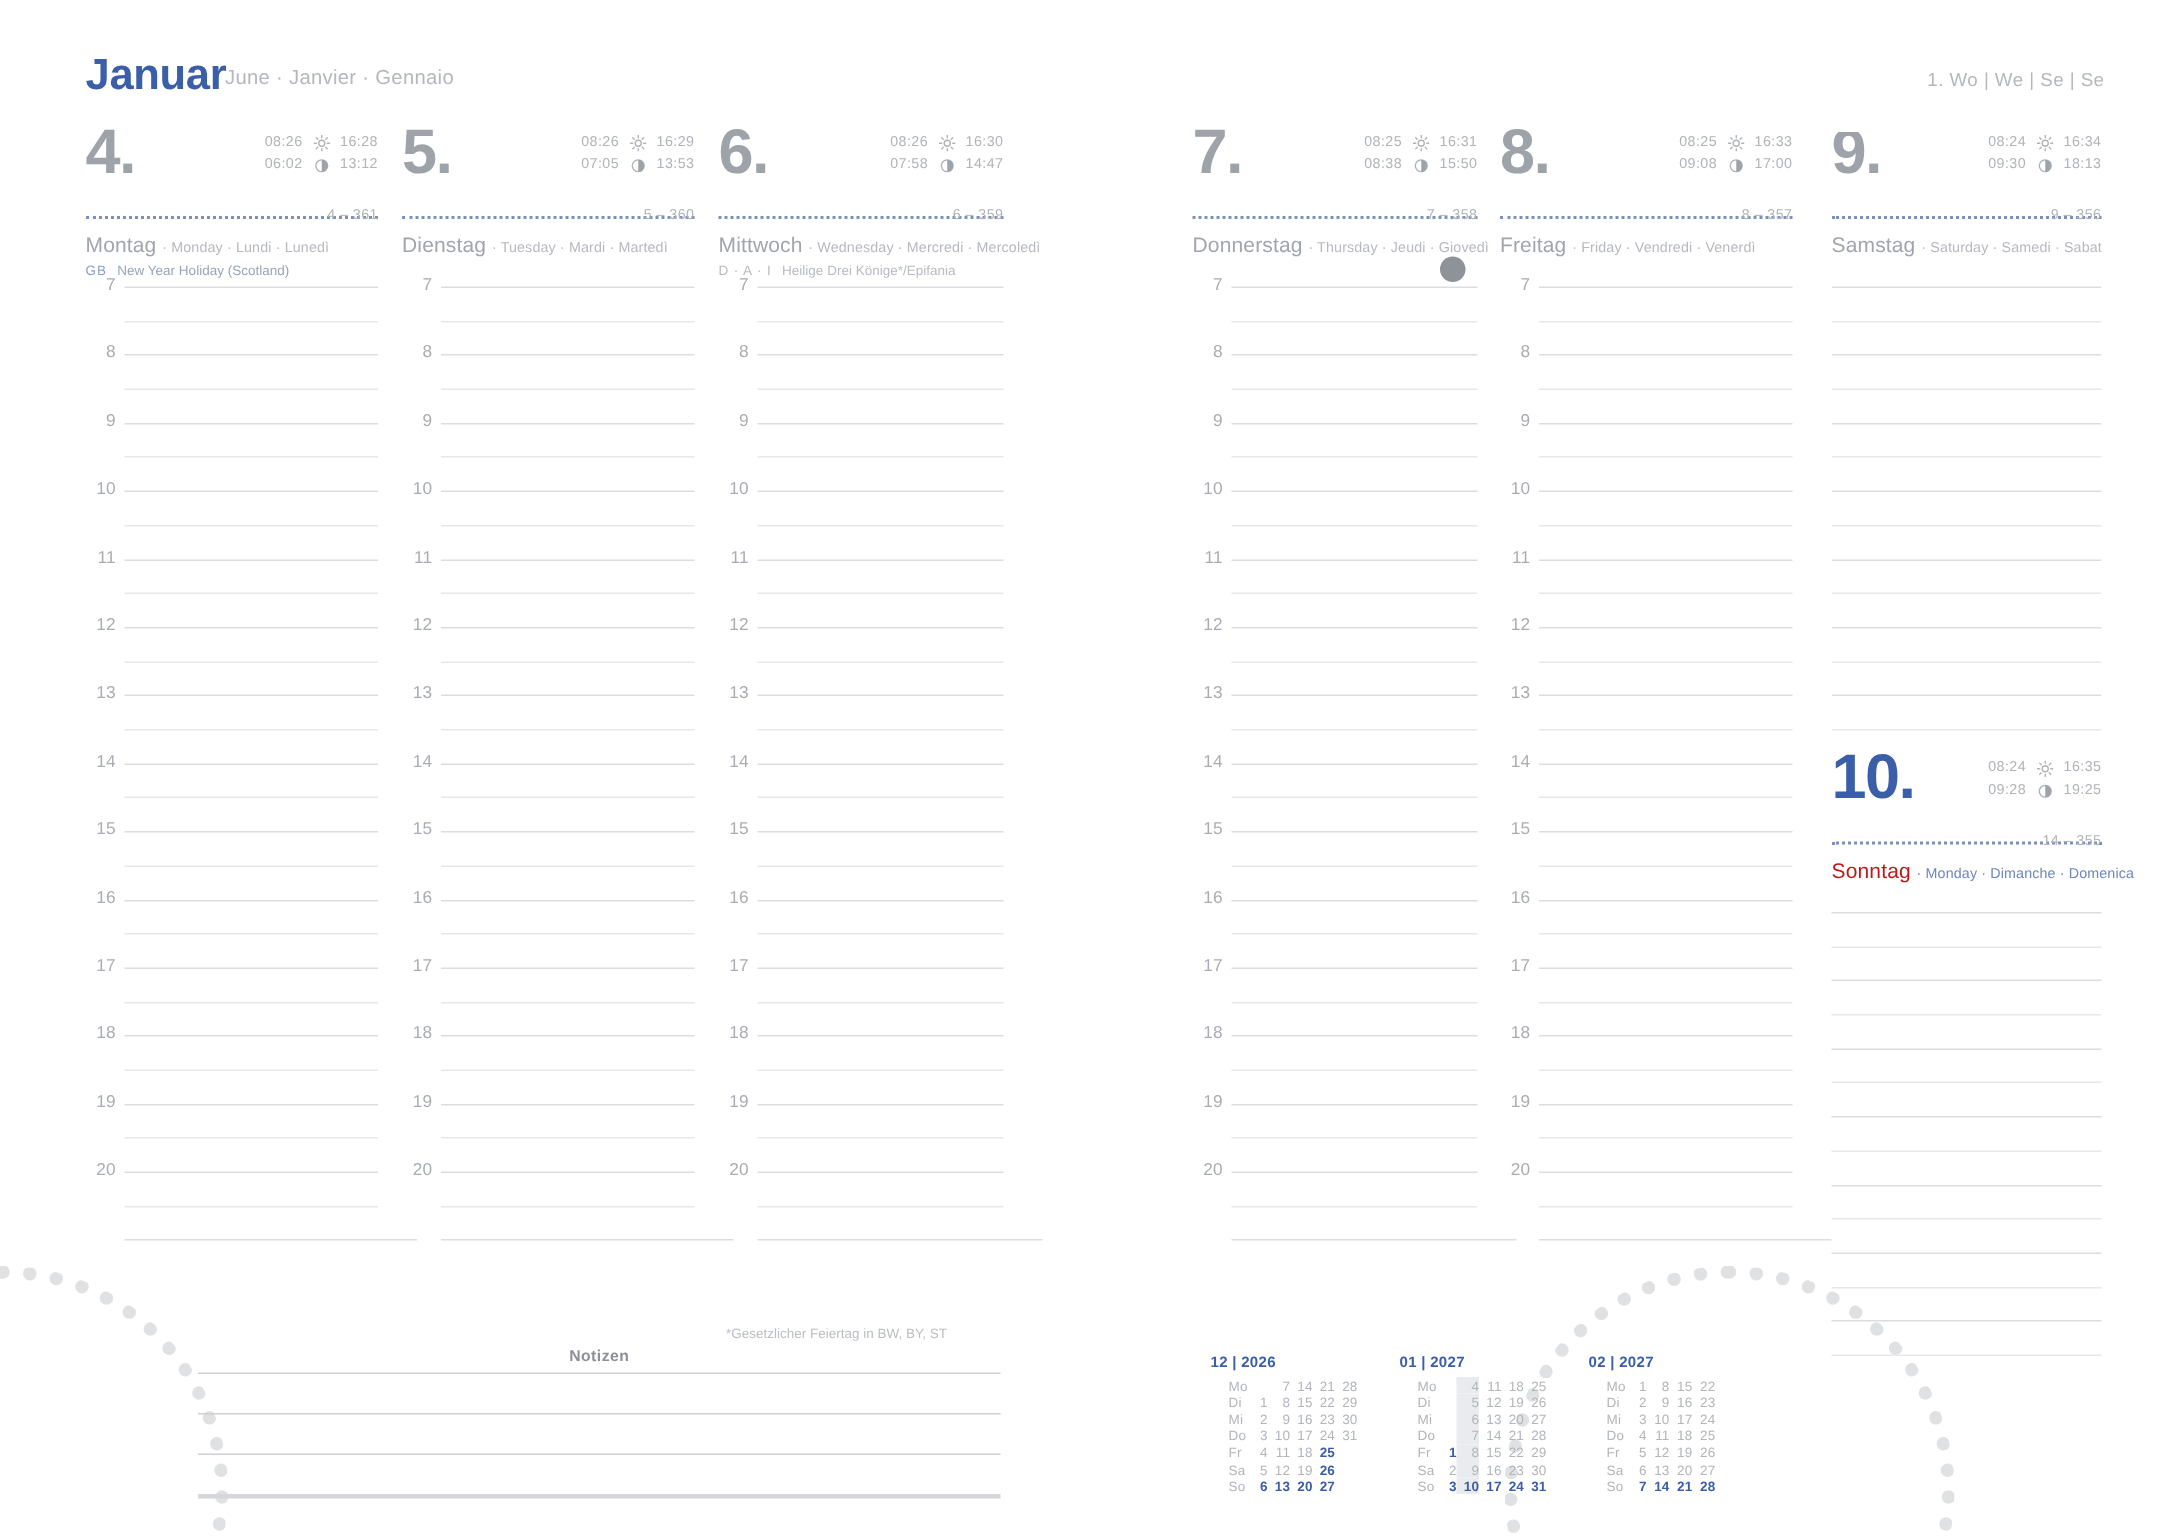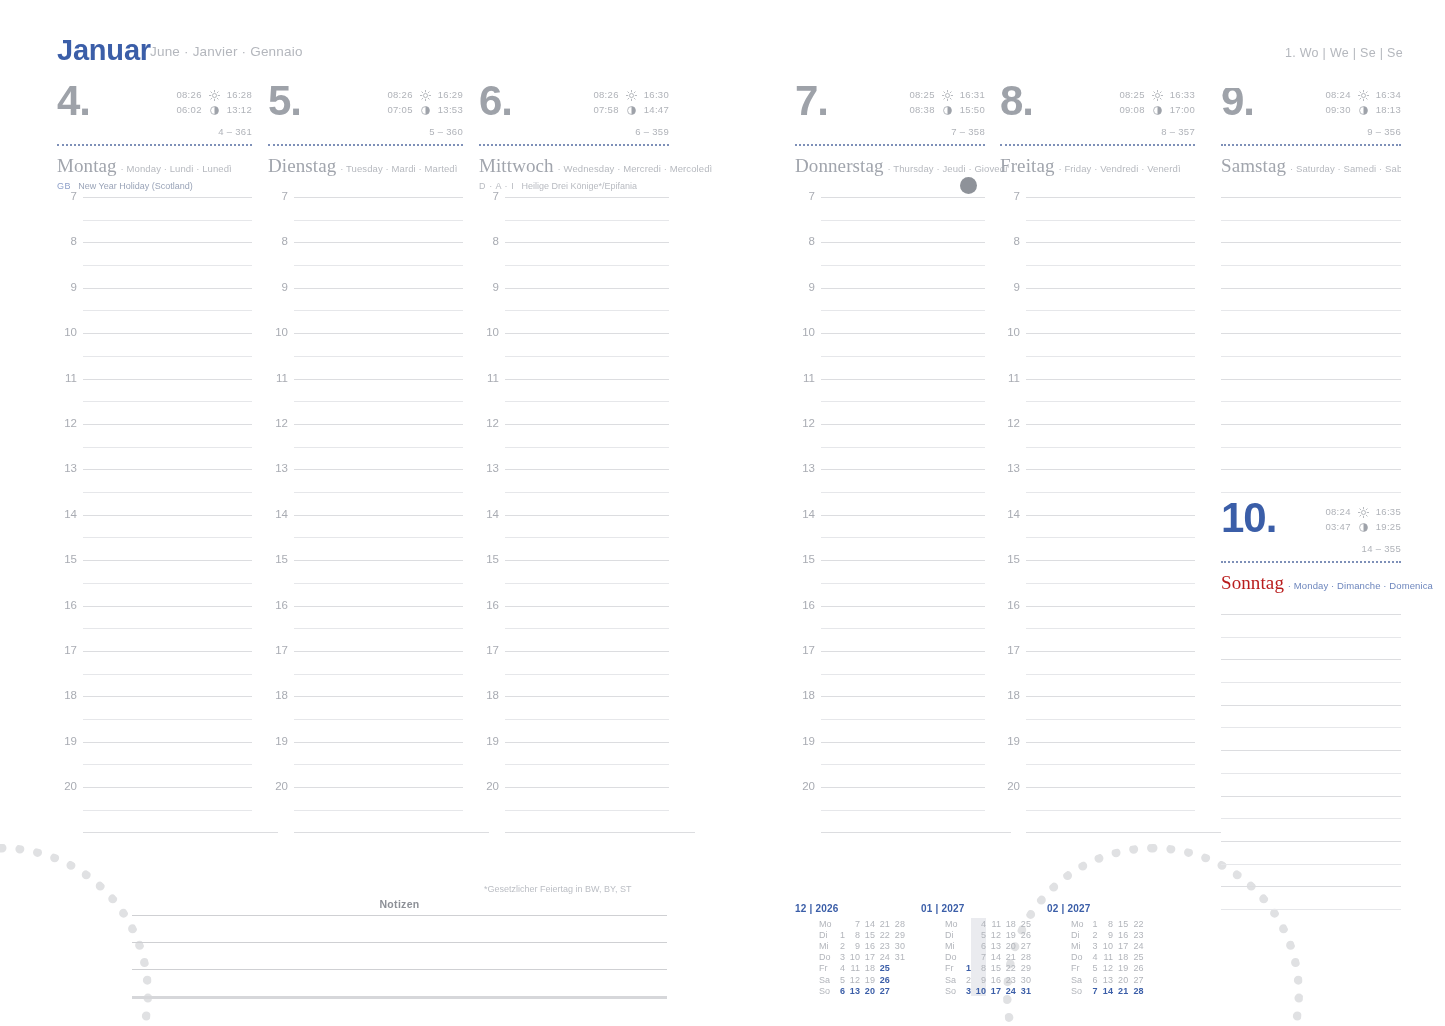--- a/index.html
+++ b/index.html
@@ -64,37 +64,37 @@
   .daynum.sunday { color: #3b5ea8; }
   .astro {
     position: absolute; right: 0; top: 0;
     text-align: right;
     font-size: 9.5px; color: #b0b3b9;
     line-height: 1.55;
     white-space: nowrap;
   }
   .astro .row { display: flex; justify-content: flex-end; gap: 7px; align-items: center; }
   .astro .t { letter-spacing: 0.3px; }
-  .astro .doy { margin-top: 8px; letter-spacing: 0.3px; }
+  .astro .doy { margin-top: 20px; letter-spacing: 0.3px; }
 
   .sun-ico, .moon-ico { display: inline-block; width: 11px; height: 11px; position: relative; }
   .sun-ico svg, .moon-ico svg { display: block; }
 
   .divider {
     border-top: 2px dotted #7e90b8;
     height: 0;
     margin-top: 2px;
   }
 
   .dayname {
     font-size: 13.5px; color: #a9acb3;
     padding-top: 9px; letter-spacing: 0.1px;
     white-space: nowrap;
   }
-  .dayname .de { font-size: 19px; color: #a1a5ad; font-family: Liberation Serif, serif; }
+  .dayname .de { font-size: 14px; color: #a1a5ad; }
   .dayname.sunday .de { color: #b91c1c; }
   .dayname .alt { font-size: 9.5px; color: #b6b9bf; }
   .dayname.sunday .alt { color: #6d86bd; }
 
   
   .holiday {
     position: relative;
     height: 20px;
     font-size: 9px;
     color: #8ea0c9;
@@ -147,21 +147,21 @@
     letter-spacing: 0.3px; margin-bottom: 5px; text-align: center;
   }
   .notizen .nline { border-top: 1px solid #cfd0d3; height: 27px; }
   .notizen .nline.last { border-top: 3px solid #d6d7da; height: 0; }
 
   
   .minis { position: absolute; left: 795px; top: 903px; display: flex; gap: 16px; }
   .mini { width: 110px; }
   .mini .mtitle {
     font-size: 10px; color: #3b5ea8; font-weight: bold;
-    margin-bottom: 4px; letter-spacing: 0.2px;
+    margin-bottom: 4px; letter-spacing: 0.2px; margin-left: 12px;
   }
   .mini .mtitle .yr { color: #3b5ea8; font-weight: bold; }
   .mini table { border-collapse: collapse; font-size: 9px; color: #b2b5bb; }
   .mini td { padding: 0.6px 0; text-align: right; width: 17px; letter-spacing: 0.1px; }
   .mini td.dow { text-align: left; width: 19px; color: #b2b5bb; padding-left: 24px; }
   .mini td.b { color: #3b5ea8; font-weight: bold; }
   .mini td.hl { background: #eaebef; }
   .mini tr.sun td { color: #3b5ea8; font-weight: bold; }
   .mini tr.sun td.dow { color: #b2b5bb; font-weight: normal; }
   .mini td.empty { color: transparent; }
@@ -835,21 +835,21 @@
                     <line x1="2.0" y1="2.0" x2="3.1" y2="3.1"></line>
                     <line x1="8.9" y1="8.9" x2="10" y2="10"></line>
                     <line x1="8.9" y1="3.1" x2="10" y2="2.0"></line>
                     <line x1="2.0" y1="10" x2="3.1" y2="8.9"></line>
                   </g>
                 </svg>
               </span>
               <span class="t">16:35</span>
             </div>
             <div class="row">
-              <span class="t">03:47</span>
+              <span class="t">09:28</span>
               <span class="moon-ico">
                 <svg width="11" height="11" viewBox="0 0 12 12">
                   <circle cx="6" cy="6" r="4.3" fill="none" stroke="#b0b3b9" stroke-width="1"></circle>
                   <path d="M6 1.7 A4.3 4.3 0 0 1 6 10.3 Z" fill="#9ea2a9"></path>
                 </svg>
               </span>
               <span class="t">19:25</span>
             </div>
             <div class="doy">14 – 355</div>
           </div>

